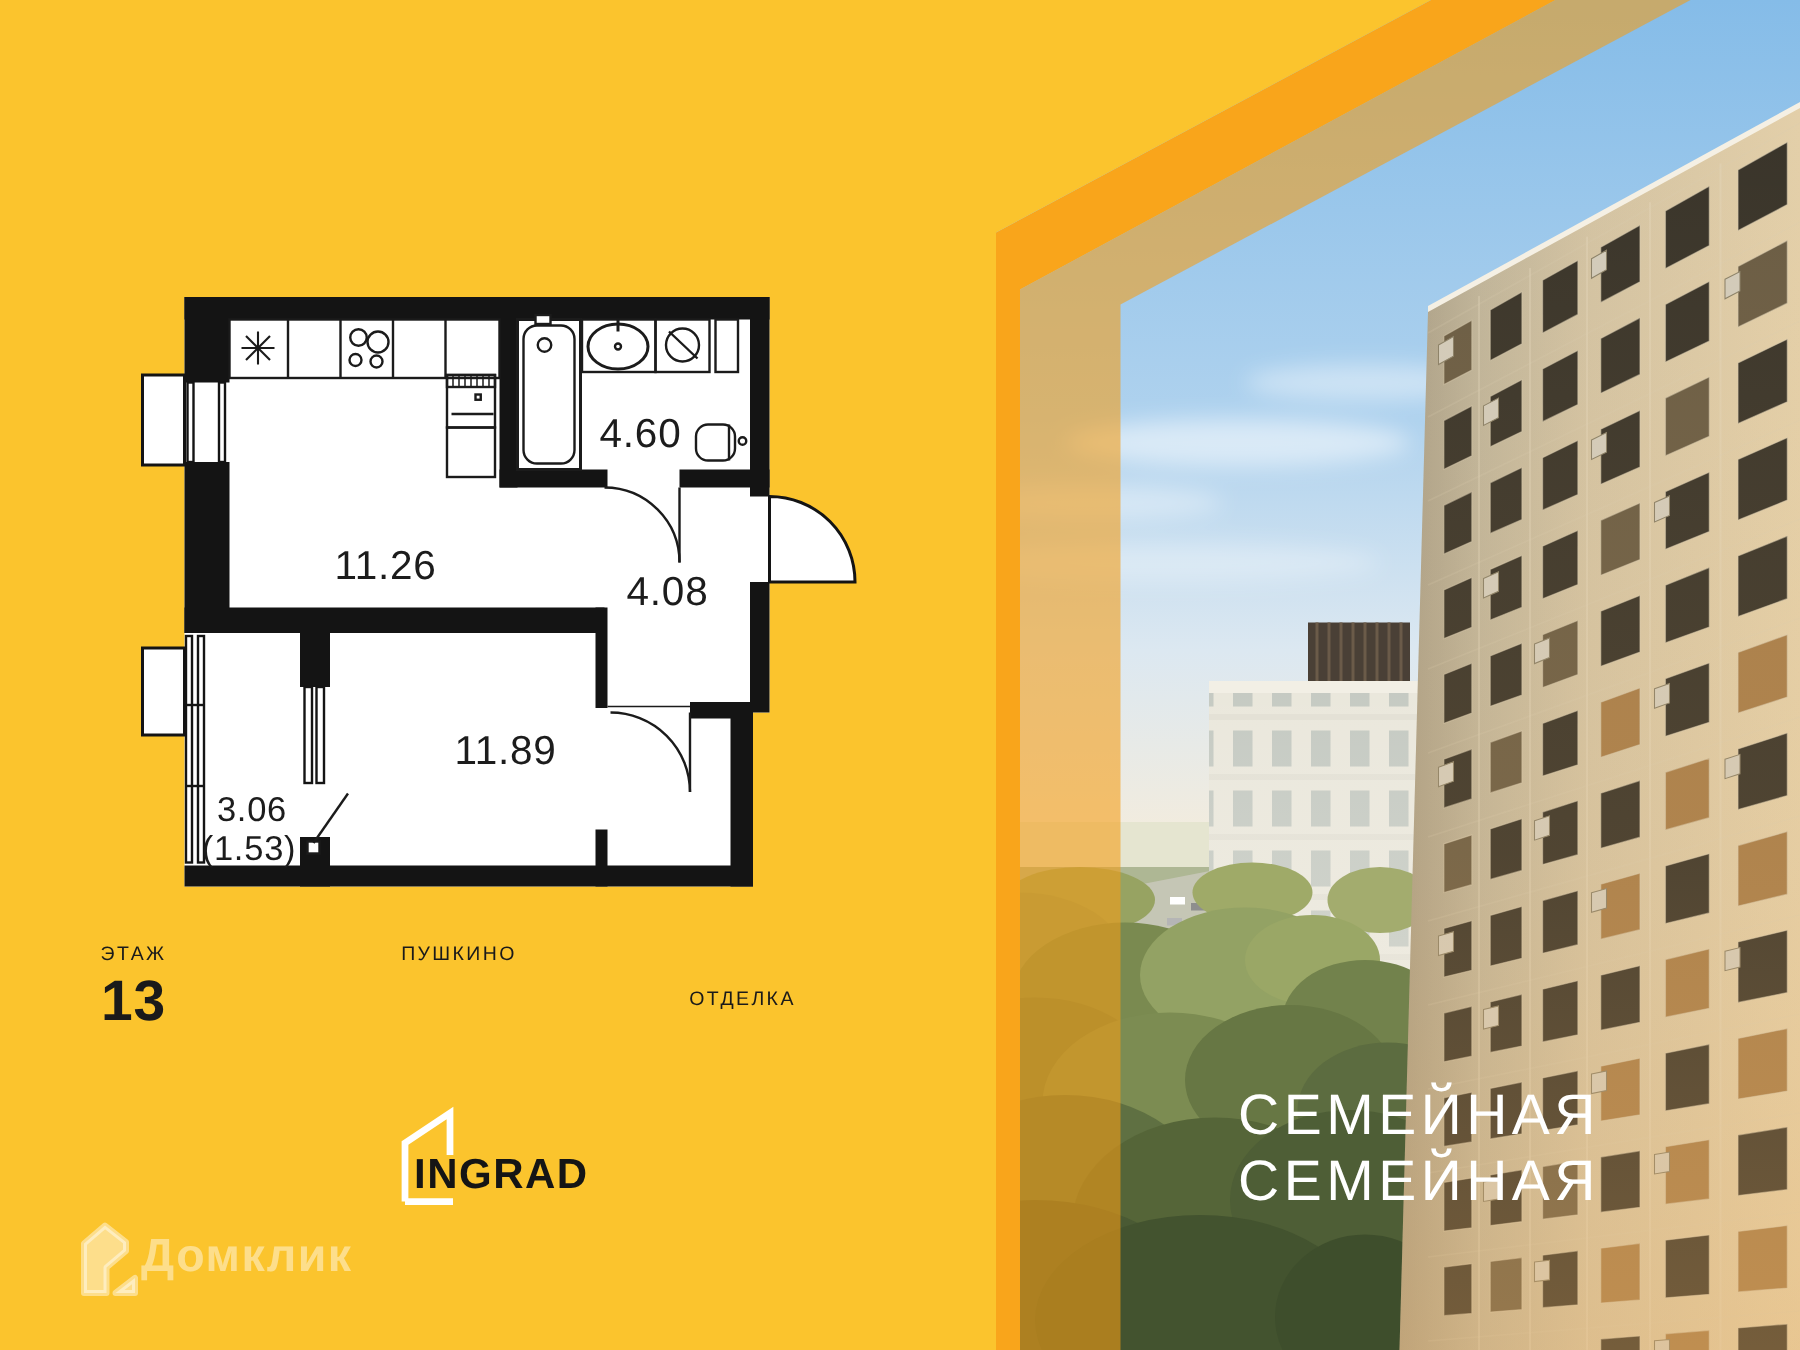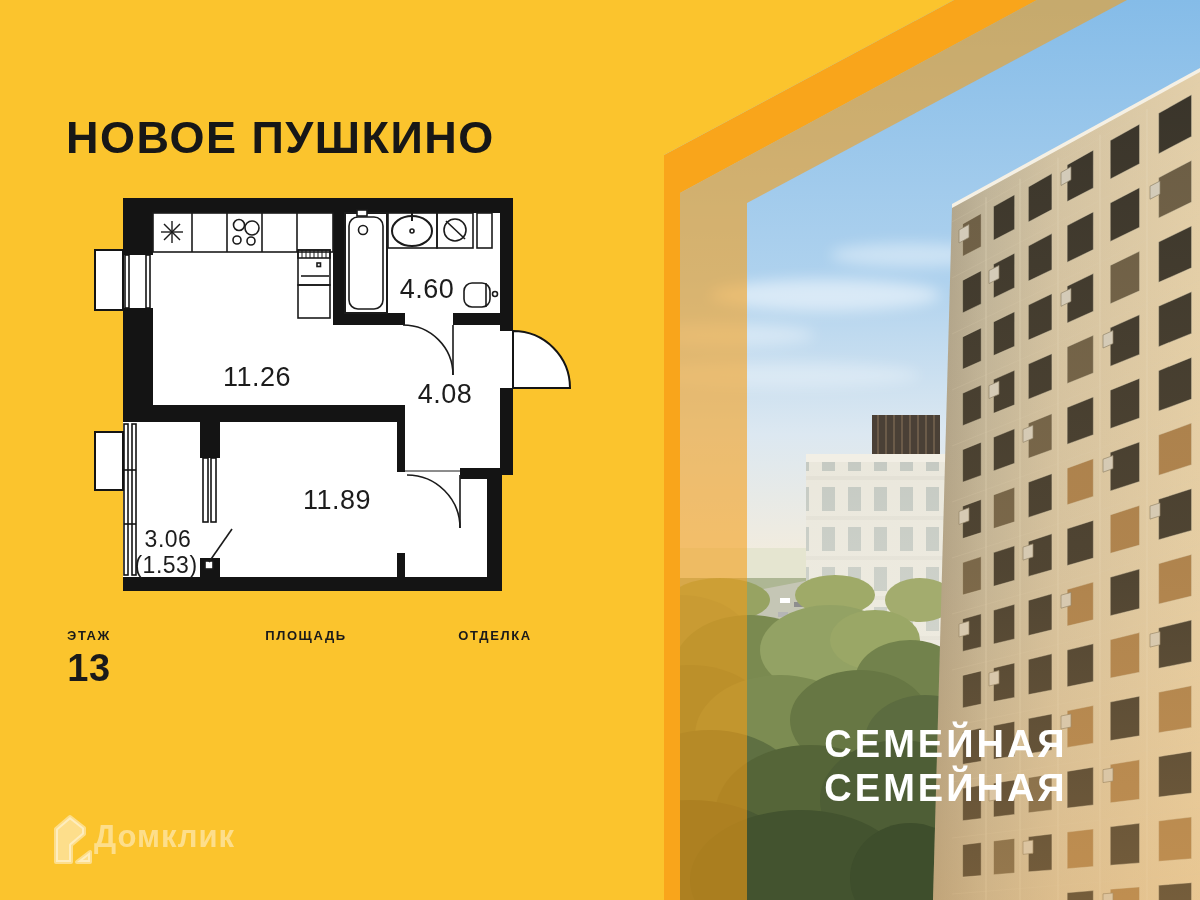--- a/index.html
+++ b/index.html
@@ -2,32 +2,32 @@
 <html><head>
 <meta charset="utf-8">
 <style>
   html,body{margin:0;padding:0;}
   body{width:1200px;height:900px;overflow:hidden;font-family:"Liberation Sans",sans-serif;}
   .canvas{position:relative;width:1200px;height:900px;background:#FBC42D;overflow:hidden;}
   .abs{position:absolute;}
   
   .title{left:66px;top:112px;font-size:45px;font-weight:900;letter-spacing:1.5px;color:#171717;white-space:nowrap;}
   .stat{width:140px;text-align:center;top:628px;}
-  .stat .lbl{font-size:13px;font-weight:700;letter-spacing:1.6px;color:#1A1A1A;}
+  .stat .lbl{font-size:13px;font-weight:400;letter-spacing:1.6px;color:#1A1A1A;}
   .stat .val{font-size:38px;font-weight:800;color:#1A1A1A;margin-top:4px;letter-spacing:0.5px;}
-  .stat1{left:19px;} .stat2{left:114px;} .stat3{left:236px;} .stat4{left:425px;}
+  .stat1{left:19px;} .stat2{left:114px;} .stat3{left:236px;} .stat4{left:425px;margin-top:30px;}
   
   .ingrad{left:263px;top:737px;width:150px;height:70px;}
   .ingrad-text{position:absolute;left:13px;top:30px;font-size:28px;font-weight:700;letter-spacing:1px;color:#151515;}
   
   .domklik{left:46px;top:810px;width:260px;height:60px;}
   .domklik-text{position:absolute;left:48px;top:9px;font-size:31px;font-weight:700;letter-spacing:1px;color:rgba(255,255,255,0.45);}
   
   .badge{left:779px;top:722px;width:334px;text-align:center;color:#FFFFFF;z-index:5;}
-  .badge div{font-size:38px;font-weight:700;letter-spacing:3px;line-height:44px;}
+  .badge div{font-size:38px;font-weight:400;letter-spacing:3px;line-height:44px;}
   svg text{font-family:"Liberation Sans",sans-serif;}
   .plan-label{fill:#1C1C1C;font-size:27px;letter-spacing:0.5px;}
   .plan-label-small{fill:#1C1C1C;font-size:23px;letter-spacing:0.5px;}
 </style>
 </head>
 <body>
 
 <div class="canvas">
 
   <svg class="abs" style="left:660px;top:0;" width="540" height="900" viewBox="0 0 540 900">
@@ -242,21 +242,20 @@
     <path d="M4,900 L4,155 L294,0 L377,0 L20,193 L20,900 Z" fill="#F9A51B"></path>
     <path d="M0,0 L294,0 L4,155 L0,158 Z" fill="#FBC42D"></path>
     <rect x="0" y="150" width="4" height="750" fill="#FBC42D"></rect>
   </svg>
 
   <div class="abs badge">
     <div>СЕМЕЙНАЯ</div>
     <div>СЕМЕЙНАЯ</div>
   </div>
 
-  <div class="abs title">НОВОЕ ПУШКИНО</div>
 
   <svg class="abs" style="left:88px;top:196px;" width="492" height="404" viewBox="88 196 492 404">
 
     <path d="M123,198 H513 V475 H502 V591 H123 Z" fill="#FFFFFF"></path>
 
     <rect x="95" y="250" width="28" height="60" fill="#FFFFFF" stroke="#141414" stroke-width="2"></rect>
     <rect x="95" y="432" width="28" height="58" fill="#FFFFFF" stroke="#141414" stroke-width="2"></rect>
 
     <path d="M513,388 L570,388 A57,57 0 0 0 513,331 Z" fill="#FFFFFF" stroke="#141414" stroke-width="2"></path>
 
@@ -366,26 +365,32 @@
     <text class="plan-label" x="337" y="509" text-anchor="middle">11.89</text>
     <text class="plan-label-small" x="168" y="547" text-anchor="middle">3.06</text>
     <text class="plan-label-small" x="166" y="573" text-anchor="middle">(1.53)</text>
   </svg>
 
   <div class="abs stat stat1">
     <div class="lbl">ЭТАЖ</div>
     <div class="val">13</div>
   </div>
   <div class="abs stat stat3">
-    <div class="lbl">ПЛОЩАДЬ</div>
+    <div class="lbl">ПУШКИНО</div>
   </div>
   <div class="abs stat stat4">
     <div class="lbl">ОТДЕЛКА</div>
   </div>
 
+  <div class="abs ingrad">
+    <svg width="60" height="70" viewBox="0 0 60 70" style="position:absolute;left:0;top:0;">
+      <path d="M7,64 V25 L37,5 V33 M7,64 H39" fill="none" stroke="#FFFFFF" stroke-width="4.5"></path>
+    </svg>
+    <span class="ingrad-text">INGRAD</span>
+  </div>
 
   <div class="abs domklik">
     <svg width="48" height="52" viewBox="0 0 48 52" style="position:absolute;left:0;top:2px;">
       <g fill="rgba(255,255,255,0.45)" stroke="rgba(255,255,255,0.45)" stroke-width="4" stroke-linejoin="round">
         <path d="M10,50 V17 L24,5 L38,16 V22 L25,33 V50 Z"></path>
         <path d="M31,50 L44,40 V50 Z"></path>
       </g>
     </svg>
     <span class="domklik-text">Домклик</span>
   </div>

